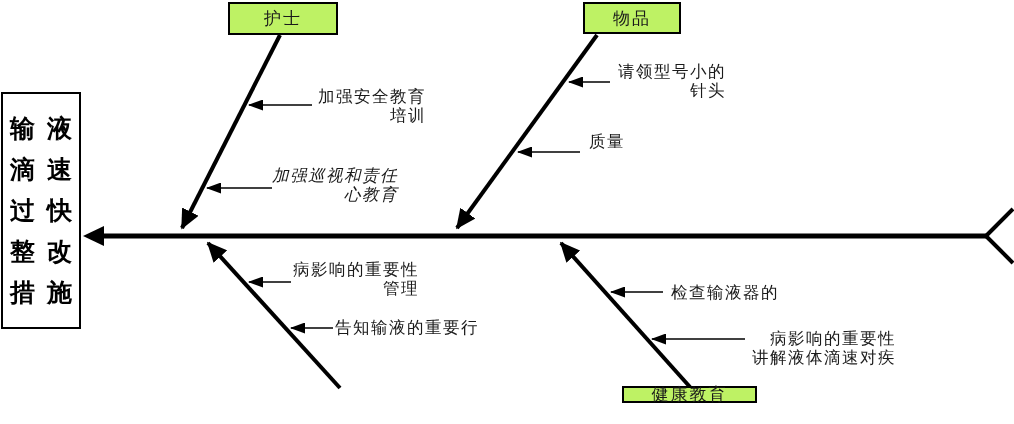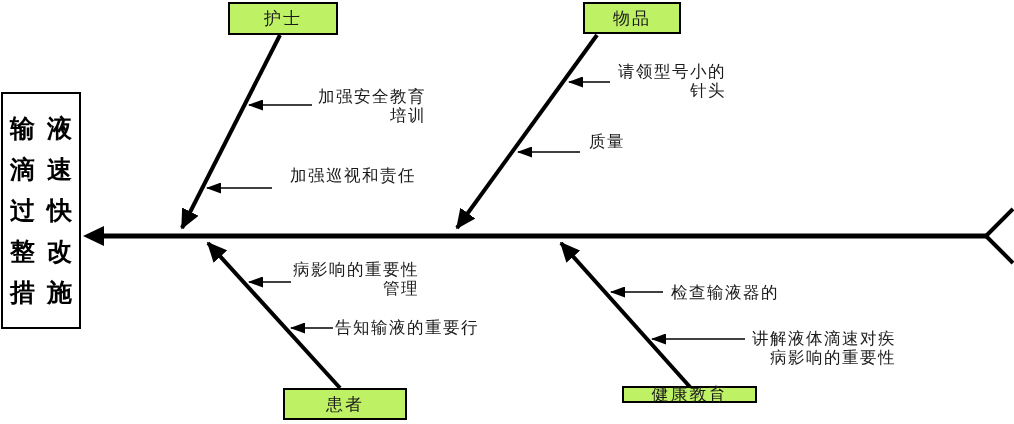--- a/index.html
+++ b/index.html
@@ -42,21 +42,21 @@
   .cat-patient { left:283px; top:388px; width:124px; height:32px; }
   .cat-health  { left:622px; top:386px; width:135px; height:17px; }
 
   
   .cause {
     position:absolute; font-size:16.5px; line-height:1.16;
     letter-spacing:1.5px; color:#1a1a1a; white-space:nowrap;text-align:right;
   }
   .cause span { display:block; }
   .c0 { left:318px; top:87px;  }
-  .c1 { left:290px; top:166px; }
+  .c1 { left:272px; top:166px;font-style:italic; }
   .c2 { left:618px; top:62px;  }
   .c3 { left:589px; top:132px; }
   .c4 { left:293px; top:260px; }
   .c5 { left:335px; top:318px;font-family:Liberation Serif, serif; }
   .c6 { left:671px; top:283px; }
   .c7 { left:752px; top:329px; }
 </style>
 </head>
 <body>
 
@@ -107,49 +107,47 @@
       <span class="head-char">施</span>
     </div>
   </div>
 
   <div class="cat-box cat-nurse">
     <span>护士</span>
   </div>
   <div class="cat-box cat-supply">
     <span>物品</span>
   </div>
-  <div class="cat-box cat-patient">
-    <span>患者</span>
-  </div>
   <div class="cat-box cat-health">
     <span>健康教育</span>
   </div>
 
   <div class="cause c0">
     <span>加强安全教育</span>
     <span>培训</span>
   </div>
   <div class="cause c1">
     <span>加强巡视和责任</span>
+    <span>心教育</span>
   </div>
   <div class="cause c2">
     <span>请领型号小的</span>
     <span>针头</span>
   </div>
   <div class="cause c3">
     <span>质量</span>
   </div>
   <div class="cause c4">
     <span>病影响的重要性</span>
     <span>管理</span>
   </div>
   <div class="cause c5">
     <span>告知输液的重要行</span>
   </div>
   <div class="cause c6">
     <span>检查输液器的</span>
   </div>
   <div class="cause c7">
+    <span>病影响的重要性</span>
     <span>讲解液体滴速对疾</span>
-    <span>病影响的重要性</span>
   </div>
 
 </div>
 
 </body></html>

